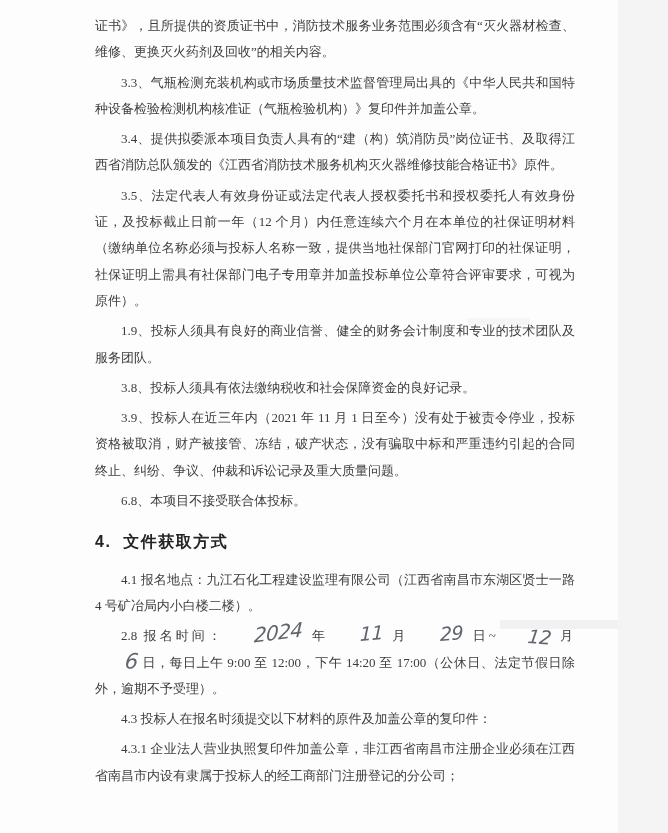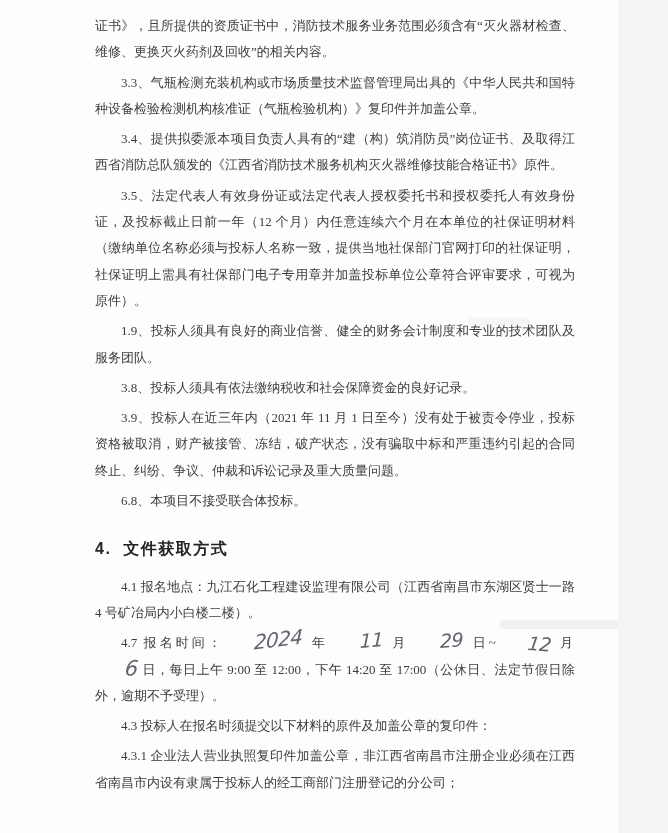--- a/index.html
+++ b/index.html
@@ -26,21 +26,21 @@
   }
   p.para{margin:0 0 4px;}
   p.indent{text-indent:2em;}
   h2.sec{
     font-family:"Liberation Sans","DejaVu Sans",sans-serif;
     font-weight:bold;
     font-size:16px;
     color:#242424;
     letter-spacing:1.5px;
     word-spacing:6px;
-    margin:22px 0 11px;
+    margin:15px 0 11px;
     text-align:left;
   }
   
   .hw{
     font-family:"DejaVu Sans",cursive;
     font-style:italic;
     color:#61666e;
     font-size:19px;
     display:inline-block;
     line-height:10px;
@@ -85,21 +85,21 @@
 
     <p class="para indent">3.9、投标人在近三年内（2021 年 11 月 1 日至今）没有处于被责令停业，投标资格被取消，财产被接管、冻结，破产状态，没有骗取中标和严重违约引起的合同终止、纠纷、争议、仲裁和诉讼记录及重大质量问题。</p>
 
     <p class="para indent">6.8、本项目不接受联合体投标。</p>
 
     <h2 class="sec">4. 文件获取方式</h2>
 
     <p class="para indent">4.1 报名地点：九江石化工程建设监理有限公司（江西省南昌市东湖区贤士一路 4 号矿冶局内小白楼二楼）。</p>
 
     <p class="para indent">
-      <span>4.7 报名时间：</span><span class="hw hw-year">2024</span><span class="dlabel">年</span><span class="hw">11</span><span class="dlabel">月</span><span class="hw hw-day-start">29</span><span class="dlabel">日~</span><span class="hw hw-month-end">12</span><span class="dlabel">月</span><span class="hw hw-day-end">6</span><span>日，每日上午 9:00 至 12:00，下午 14:20 至 17:00（公休日、法定节假日除外，逾期不予受理）。</span>
+      <span>2.8 报名时间：</span><span class="hw hw-year">2024</span><span class="dlabel">年</span><span class="hw">11</span><span class="dlabel">月</span><span class="hw hw-day-start">29</span><span class="dlabel">日~</span><span class="hw hw-month-end">12</span><span class="dlabel">月</span><span class="hw hw-day-end">6</span><span>日，每日上午 9:00 至 12:00，下午 14:20 至 17:00（公休日、法定节假日除外，逾期不予受理）。</span>
     </p>
 
     <p class="para indent">4.3 投标人在报名时须提交以下材料的原件及加盖公章的复印件：</p>
 
     <p class="para indent">4.3.1 企业法人营业执照复印件加盖公章，非江西省南昌市注册企业必须在江西省南昌市内设有隶属于投标人的经工商部门注册登记的分公司；</p>
 
   </div>
 
   <div class="artifact a1"></div>
   <div class="artifact a2"></div>

